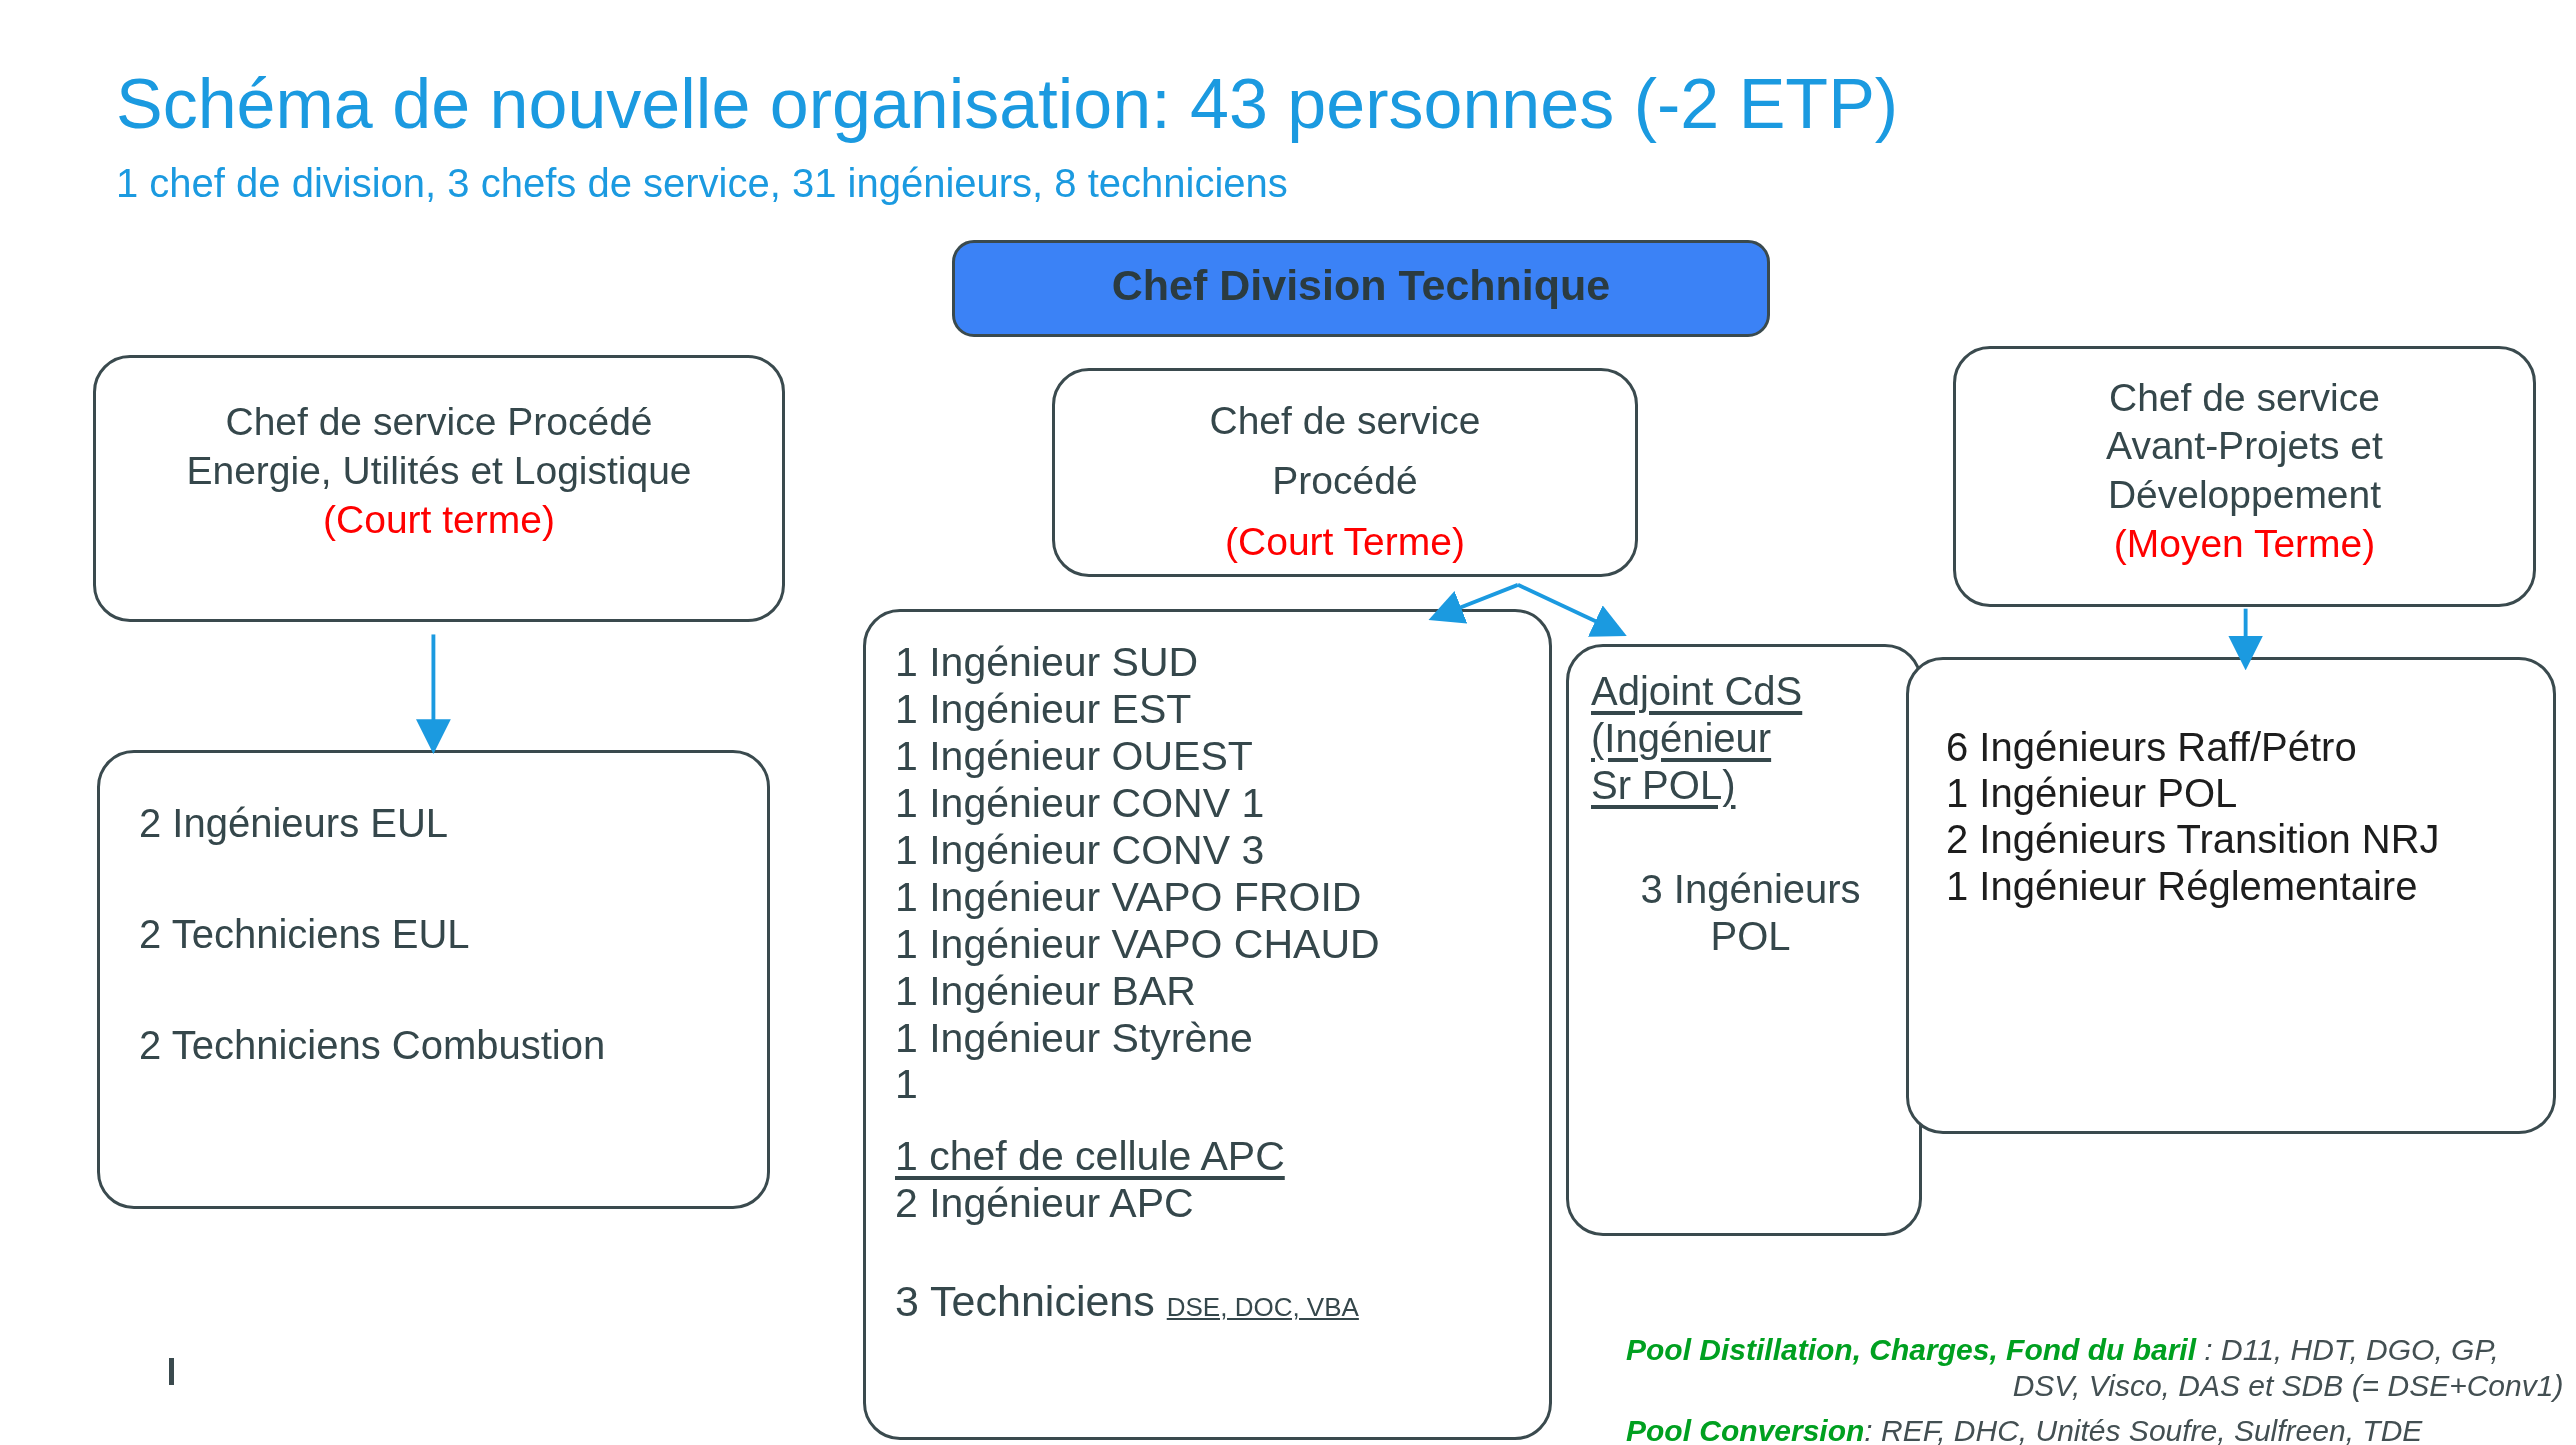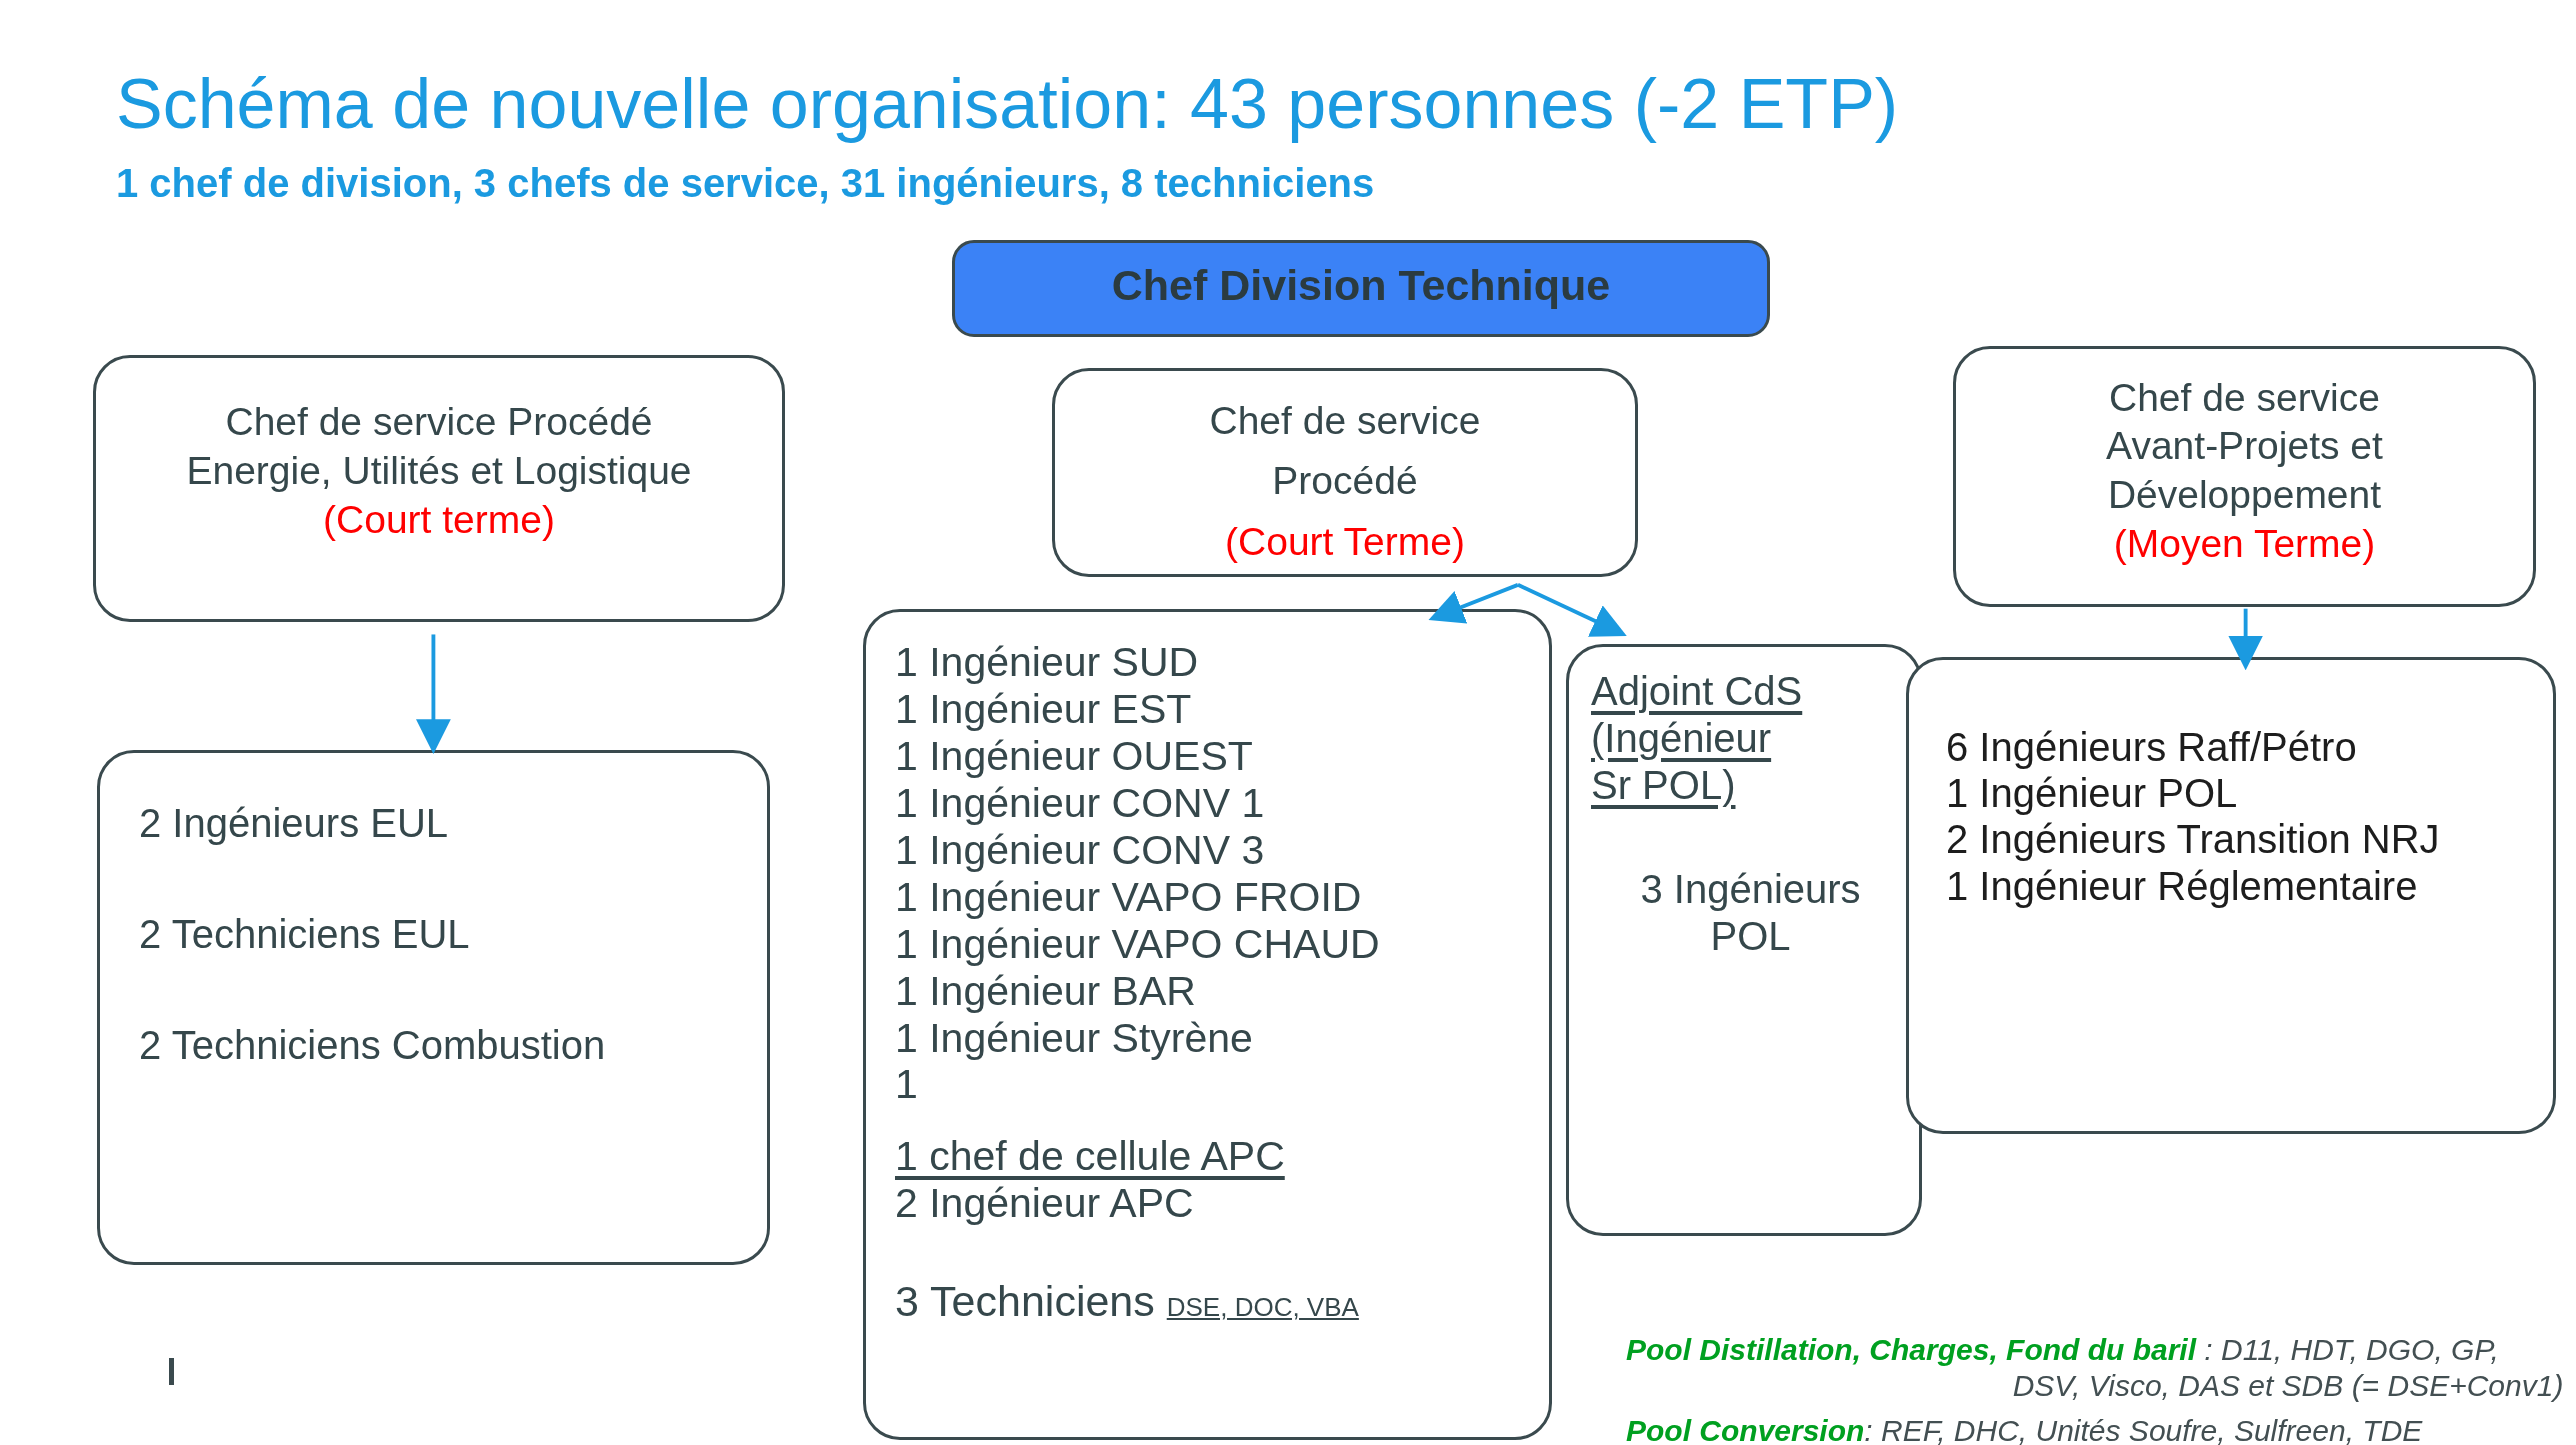--- a/index.html
+++ b/index.html
@@ -15,21 +15,21 @@
 
   
   #title{
     position:absolute;left:116px;top:68px;
     font-size:70px;line-height:1.05;
     color:#1b9ae0;font-weight:400;white-space:nowrap;
   }
   #subtitle{
     position:absolute;left:116px;top:162px;
     font-size:40px;line-height:1.05;
-    color:#1b9ae0;font-weight:700;white-space:nowrap;
+    color:#1b9ae0;font-weight:400;white-space:nowrap;
   }
 
   
   .box{
     position:absolute;
     box-sizing:border-box;
     border:3.2px solid #3a4a4e;
     border-radius:37px;
     background:#ffffff;
   }
@@ -57,21 +57,21 @@
 
   #box-cs-left{left:93px;top:355px;width:692px;height:267px;padding-left:8px;}
   #box-cs-left .inner{position:absolute;left:0;right:0;top:40px;}
 
   #box-cs-mid{left:1052px;top:368px;width:586px;height:209px;}
   #box-cs-mid .inner{position:absolute;left:0;right:0;top:26px;}
 
   #box-cs-right{left:1953px;top:346px;width:583px;height:261px;}
   #box-cs-right .inner{position:absolute;left:0;right:0;top:24.5px;}
 
-  #box-eul{left:97px;top:750px;width:673px;height:515px;padding-left:8px;}
+  #box-eul{left:97px;top:750px;width:673px;height:459px;padding-left:8px;}
   #box-eul .inner{
     position:absolute;left:39px;right:19.3px;top:50px;
     text-align:left;font-size:40px;line-height:1.0;color:#35474b;
   }
   #box-eul .inner div{margin-bottom:71px;}
 
   #box-proc{left:863px;top:609px;width:689px;height:831px;}
   #box-proc .inner{
     position:absolute;left:29px;right:13px;top:27px;
     text-align:left;font-size:41px;line-height:1.145;color:#35474b;

